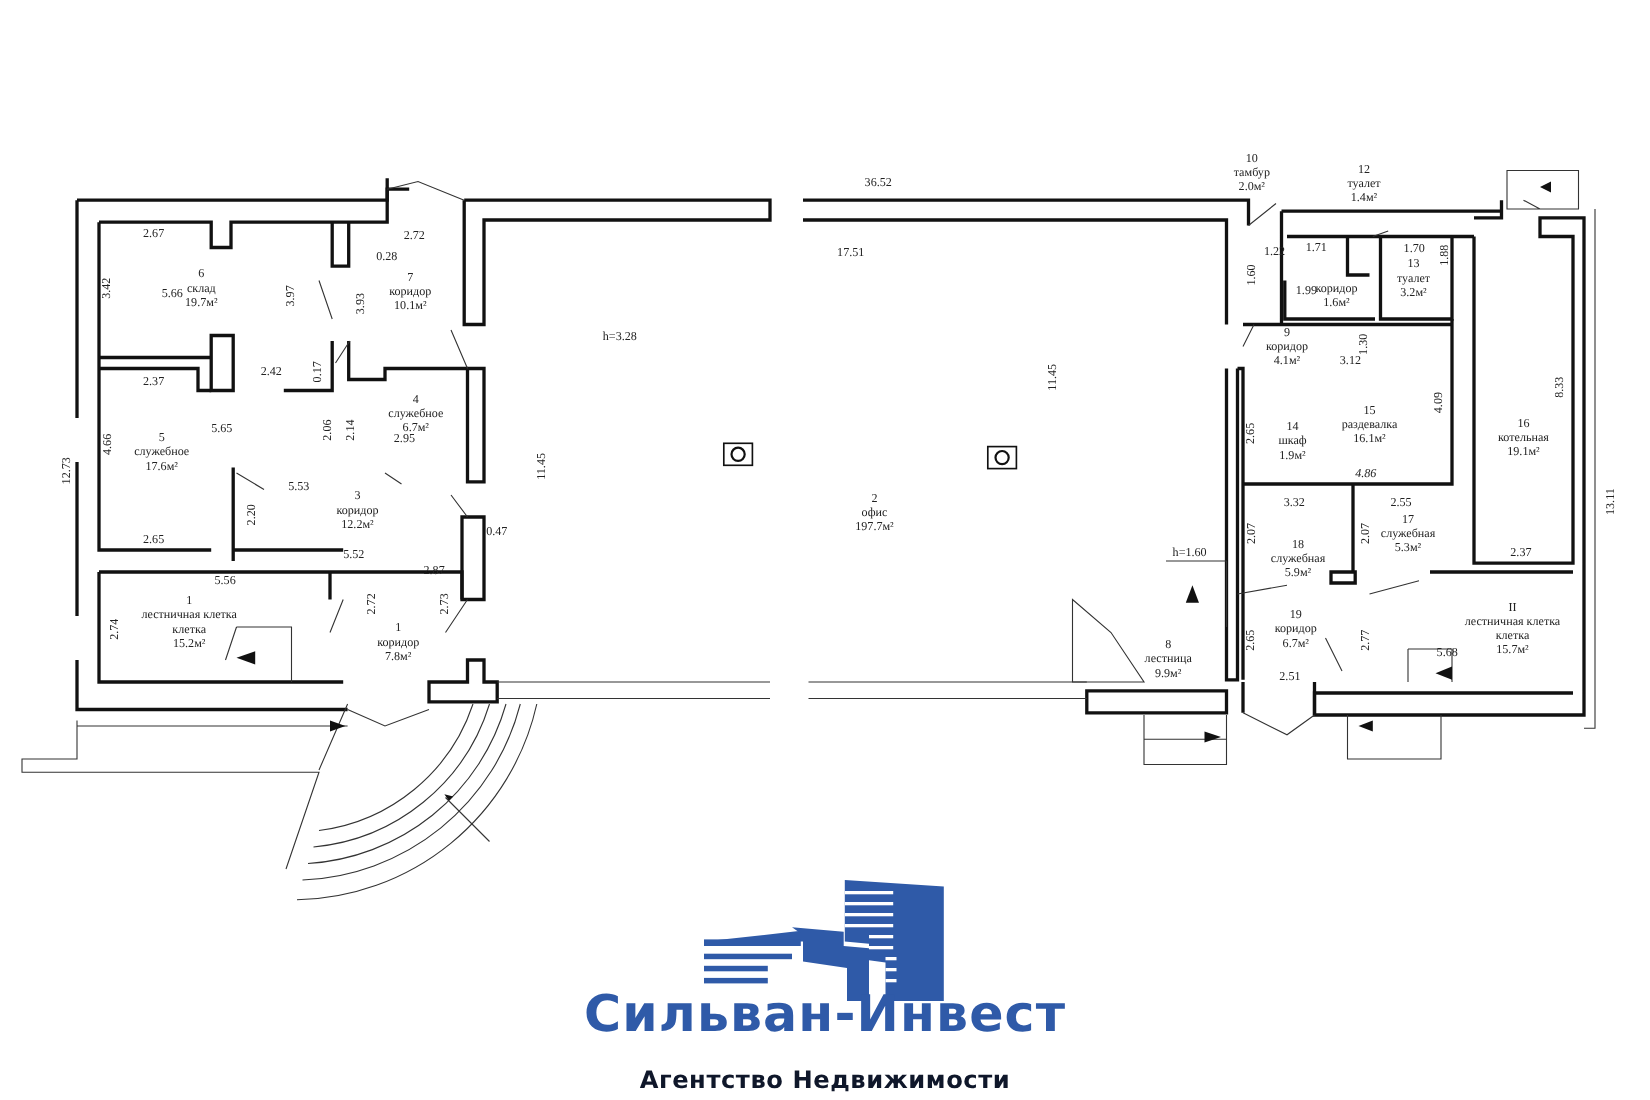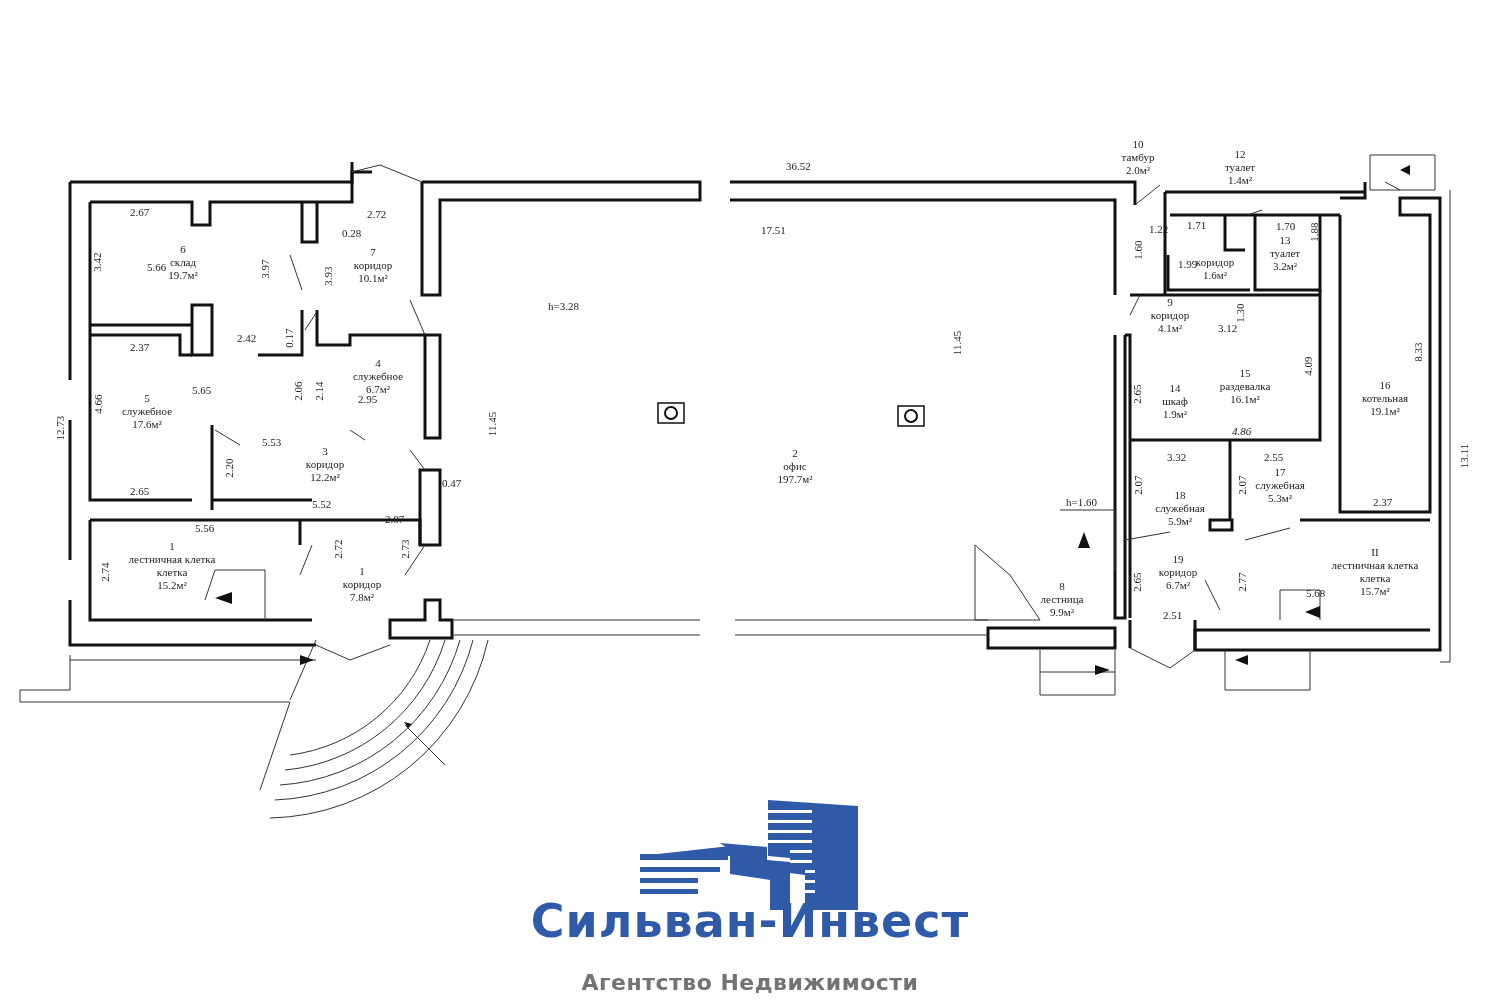--- a/index.html
+++ b/index.html
@@ -3,21 +3,21 @@
 <meta charset="utf-8">
 <style>
   html, body { margin: 0; padding: 0; background: #ffffff; }
   body { width: 1500px; height: 1000px; position: relative; overflow: hidden; font-family: "Liberation Serif", serif; }
   #plan { position: absolute; left: 0; top: 0; width: 1500px; height: 1000px; }
   .lbl { position: absolute; font-family: "Liberation Serif", serif; font-size: 11px; color: #222; text-align: center; line-height: 13px; white-space: nowrap; }
   .dim { position: absolute; font-family: "Liberation Serif", serif; font-size: 11px; color: #222; white-space: nowrap; }
   .vert { transform: rotate(-90deg); transform-origin: center center; }
   .room { transform: translateX(-50%); }
   .logo-title { position: absolute; left: 750px; top: 894px; transform: translateX(-50%); font-family: "DejaVu Sans", sans-serif; font-weight: bold; font-size: 46px; color: #2f5aa8; letter-spacing: 1px; white-space: nowrap; }
-  .logo-sub { position: absolute; left: 750px; top: 970px; transform: translateX(-50%); font-family: "DejaVu Sans", sans-serif; font-weight: bold; font-size: 22px; color: #737373; white-space: nowrap; letter-spacing: 0.5px; }
+  .logo-sub { position: absolute; left: 750px; top: 970px; transform: translateX(-50%); font-family: "DejaVu Sans", sans-serif; font-weight: bold; font-size: 22px; color: #0f172a; white-space: nowrap; letter-spacing: 0.5px; }
 </style>
 </head>
 <body>
 
 <svg id="plan" viewBox="0 0 1500 1000" xmlns="http://www.w3.org/2000/svg">
   <g fill="none" stroke="#111" stroke-width="3">
 
     <path d="M70 182 H352 V172 H372 M422 182 H700 V200 H440 V295 H422 V182"></path>
     <path d="M70 182 V380 M70 420 V560 M70 600 V645 H316"></path>
     <path d="M90 202 H192 V225 H210 V202 H352 V162"></path>

